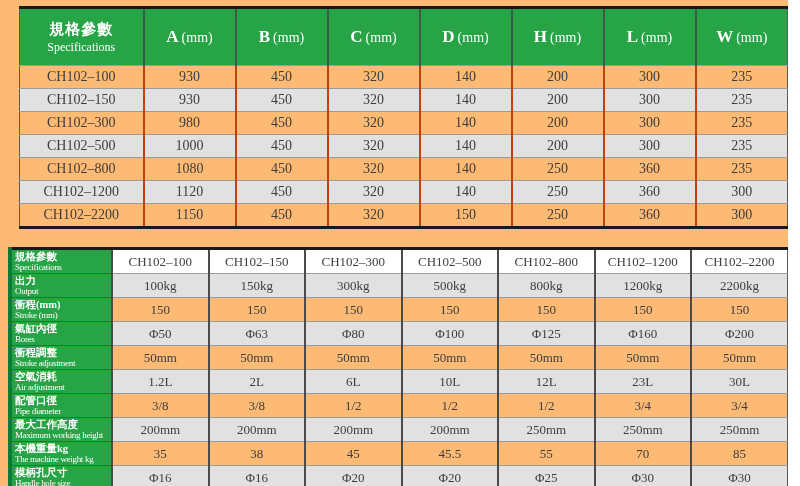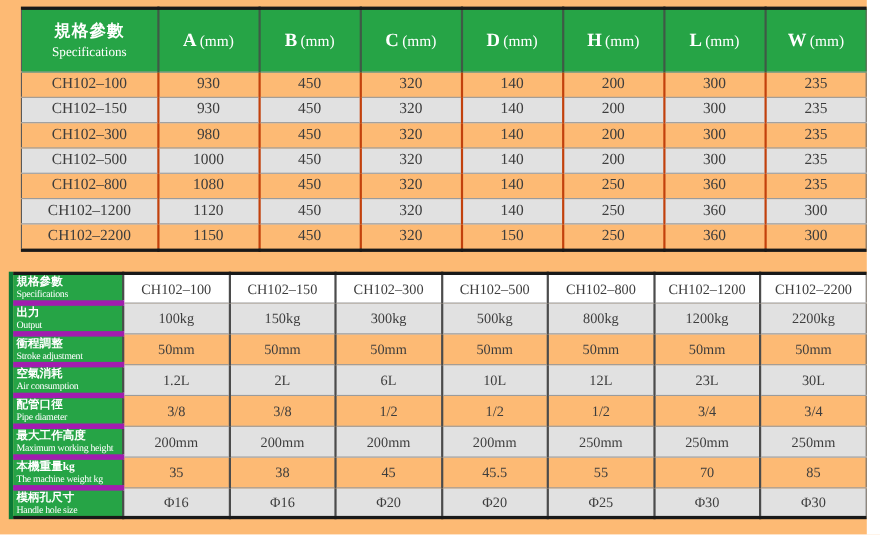--- a/index.html
+++ b/index.html
@@ -26,21 +26,21 @@
   .top-table tbody tr:nth-child(even){background:#e1e1e1;}
 
   
   .bottom-wrap{position:absolute;left:8px;top:247px;border-left:4px solid #0b7b36;}
   .bottom-table{width:776px;border-top:3px solid #191919;border-bottom:3px solid #191919;
              border-right:1px solid #5a5a5a;}
   .bottom-table th,.bottom-table td{height:21px;padding:0;}
   .bottom-table td{font-size:13px;color:#3d3d3d;text-align:center;
              border-left:2px solid #4b4b4b;border-top:1px solid #9b9b9b;background-clip:padding-box;}
   .bottom-table .row-label{background:#26a446;color:#ffffff;text-align:left;
-             padding:1px 1px 1px 3px;border-top:5px solid #a21caf;border-left:none;
+             padding:1px 1px 1px 3px;border-top:1px solid #a21caf;border-left:none;
              vertical-align:middle;}
   .bottom-table thead .row-label{border-top:none;}
   .bottom-table thead td{background:#ffffff;font-size:13px;border-top:none;}
   .bottom-table tbody tr:nth-child(odd) td{background:#e1e1e1;}
   .lab-zh{font-size:10.5px;font-weight:bold;line-height:11px;white-space:nowrap;}
   .lab-en{font-size:9px;font-weight:normal;line-height:10px;white-space:nowrap;letter-spacing:-0.3px;}
 </style>
 </head>
 <body>
 
@@ -186,35 +186,61 @@
             <td>100kg</td>
             <td>150kg</td>
             <td>300kg</td>
             <td>500kg</td>
             <td>800kg</td>
             <td>1200kg</td>
             <td>2200kg</td>
           </tr>
           <tr>
             <th class="row-label">
+              <div class="lab-zh">衝程(mm)</div>
+              <div class="lab-en">Stroke (mm)</div>
+            </th>
+            <td>150</td>
+            <td>150</td>
+            <td>150</td>
+            <td>150</td>
+            <td>150</td>
+            <td>150</td>
+            <td>150</td>
+          </tr>
+          <tr>
+            <th class="row-label">
+              <div class="lab-zh">氣缸內徑</div>
+              <div class="lab-en">Bores</div>
+            </th>
+            <td>Φ50</td>
+            <td>Φ63</td>
+            <td>Φ80</td>
+            <td>Φ100</td>
+            <td>Φ125</td>
+            <td>Φ160</td>
+            <td>Φ200</td>
+          </tr>
+          <tr>
+            <th class="row-label">
               <div class="lab-zh">衝程調整</div>
               <div class="lab-en">Stroke adjustment</div>
             </th>
             <td>50mm</td>
             <td>50mm</td>
             <td>50mm</td>
             <td>50mm</td>
             <td>50mm</td>
             <td>50mm</td>
             <td>50mm</td>
           </tr>
           <tr>
             <th class="row-label">
               <div class="lab-zh">空氣消耗</div>
-              <div class="lab-en">Air consumption</div>
+              <div class="lab-en">Air adjustment</div>
             </th>
             <td>1.2L</td>
             <td>2L</td>
             <td>6L</td>
             <td>10L</td>
             <td>12L</td>
             <td>23L</td>
             <td>30L</td>
           </tr>
           <tr>

